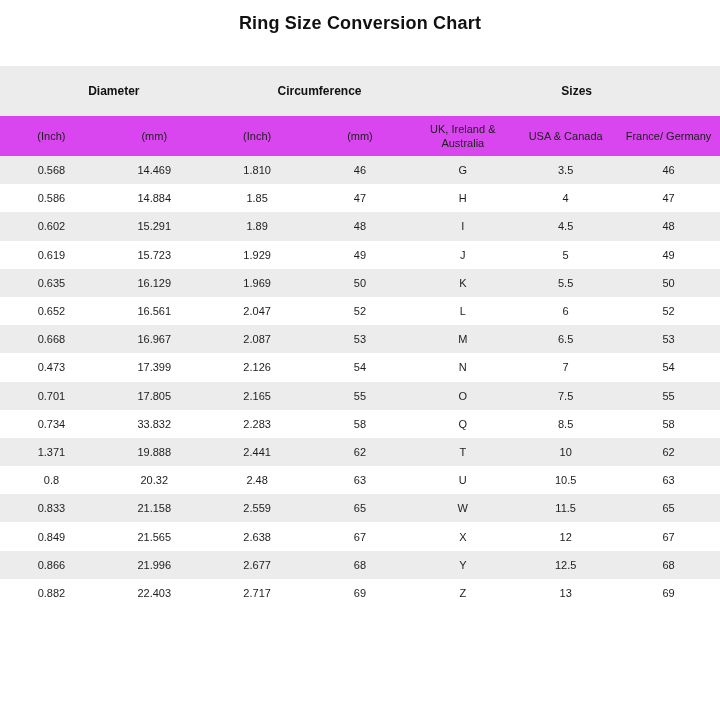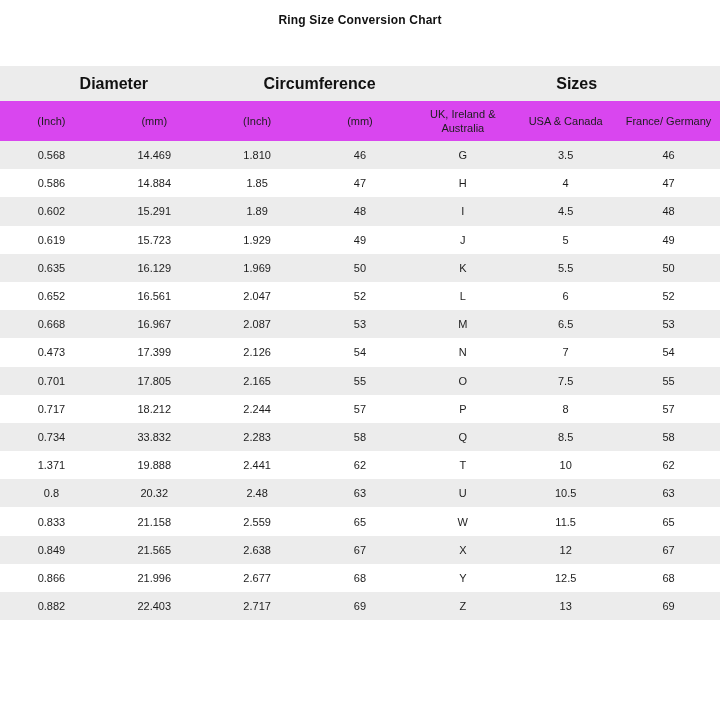--- a/index.html
+++ b/index.html
@@ -15,21 +15,21 @@
   .page {
     width: 720px;
     height: 720px;
     overflow: hidden;
   }
   .chart-title {
     margin: 0;
     padding-top: 13px;
     height: 18px;
     text-align: center;
-    font-size: 12px;
+    font-size: 18px;
     font-weight: bold;
     color: #111111;
     letter-spacing: 0.2px;
   }
   table.ring-table {
     width: 720px;
     margin-top: 35px;
     border-collapse: collapse;
     table-layout: fixed;
   }
@@ -37,22 +37,22 @@
   table.ring-table td {
     padding: 0 2px;
     text-align: center;
     vertical-align: middle;
     font-weight: normal;
   }
   tr.group-header-row {
     background: var(--stripe, #ececec);
   }
   tr.group-header-row th {
-    height: 35px;
-    font-size: 16px;
+    height: 50px;
+    font-size: 12px;
     font-weight: bold;
     color: #111111;
     padding-left: 24px;
   }
   tr.subheader-row {
     background: #d946ef;
   }
   tr.subheader-row th {
     height: 40px;
     font-size: 11px;
@@ -184,29 +184,20 @@
         <tr>
           <td>0.701</td>
           <td>17.805</td>
           <td>2.165</td>
           <td>55</td>
           <td>O</td>
           <td>7.5</td>
           <td>55</td>
         </tr>
         <tr>
-          <td>0.717</td>
-          <td>18.212</td>
-          <td>2.244</td>
-          <td>57</td>
-          <td>P</td>
-          <td>8</td>
-          <td>57</td>
-        </tr>
-        <tr>
           <td>0.734</td>
           <td>33.832</td>
           <td>2.283</td>
           <td>58</td>
           <td>Q</td>
           <td>8.5</td>
           <td>58</td>
         </tr>
         <tr>
           <td>1.371</td>

